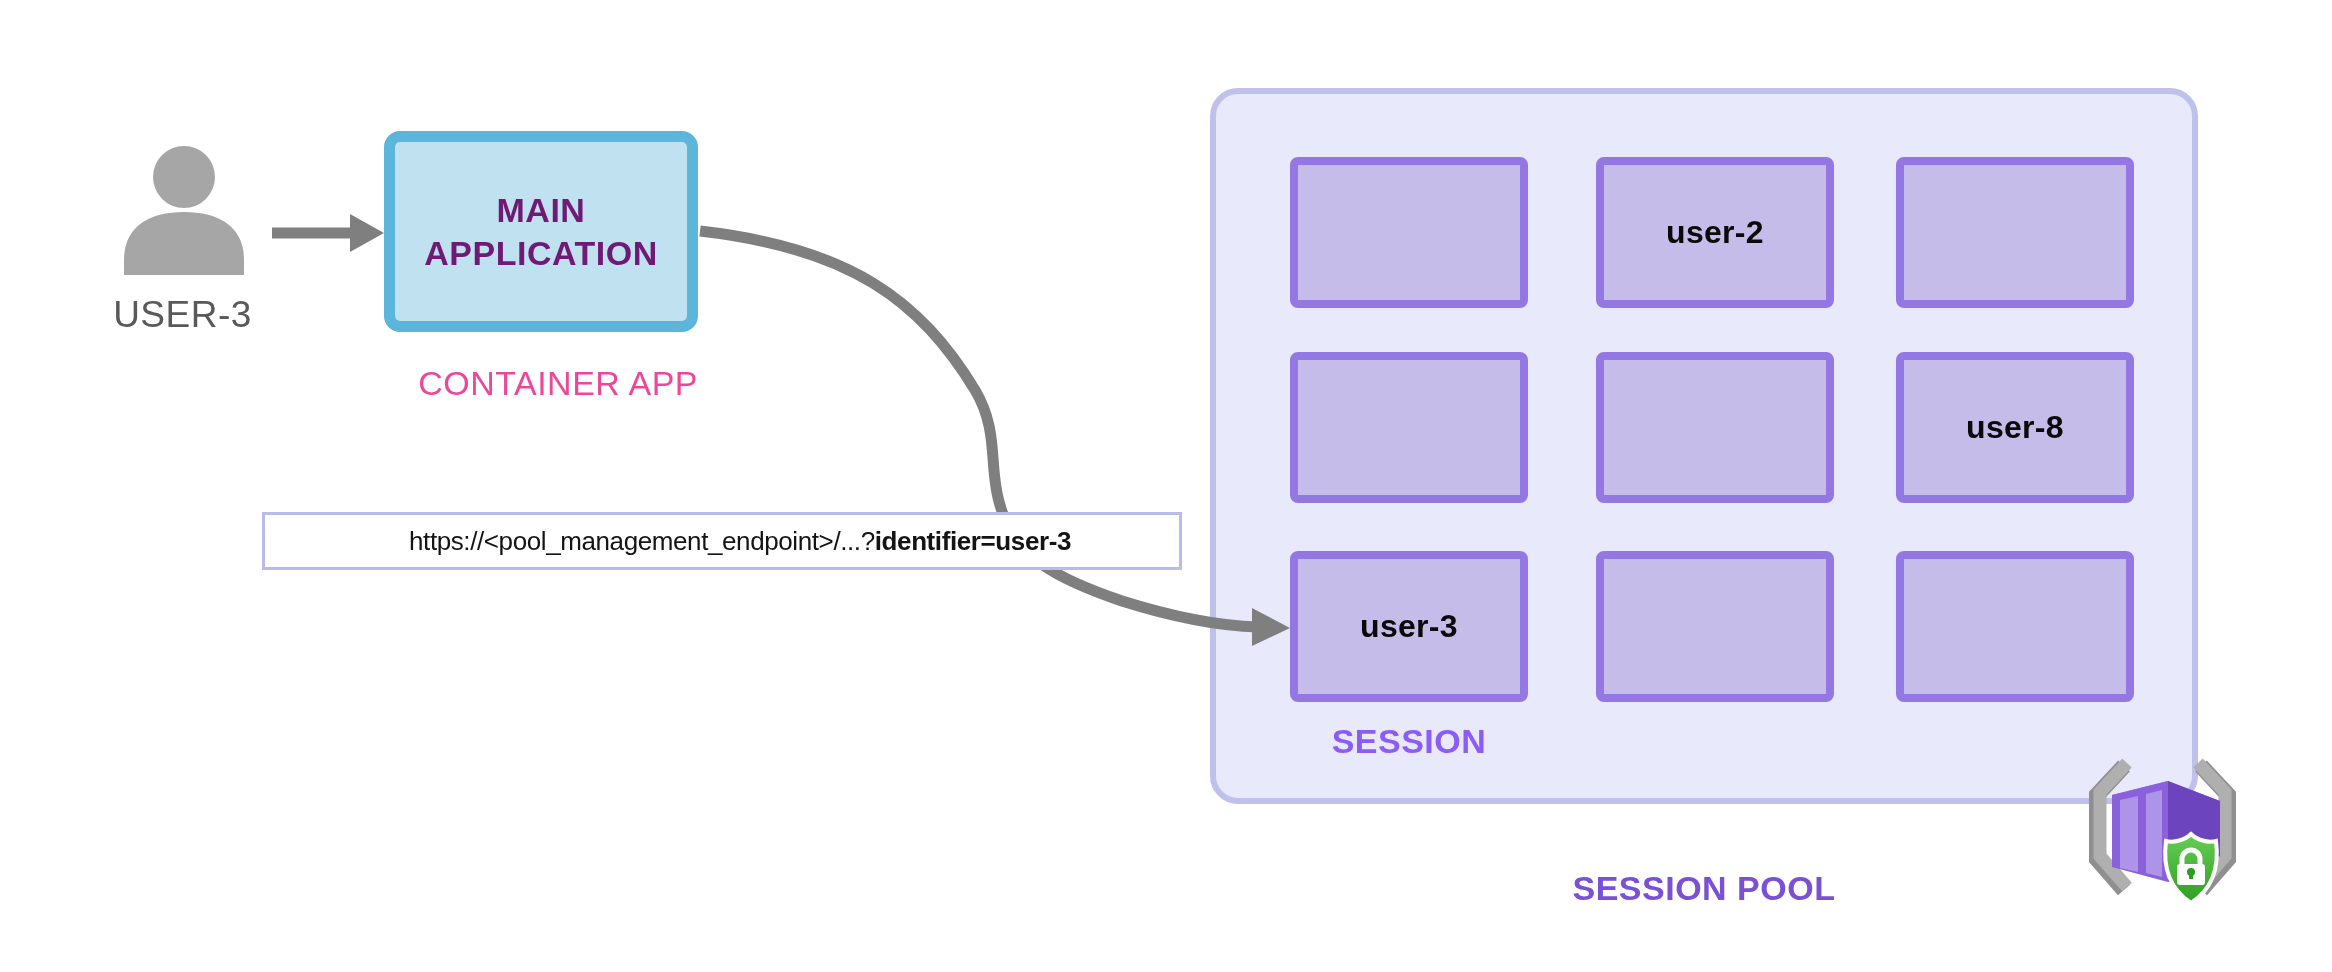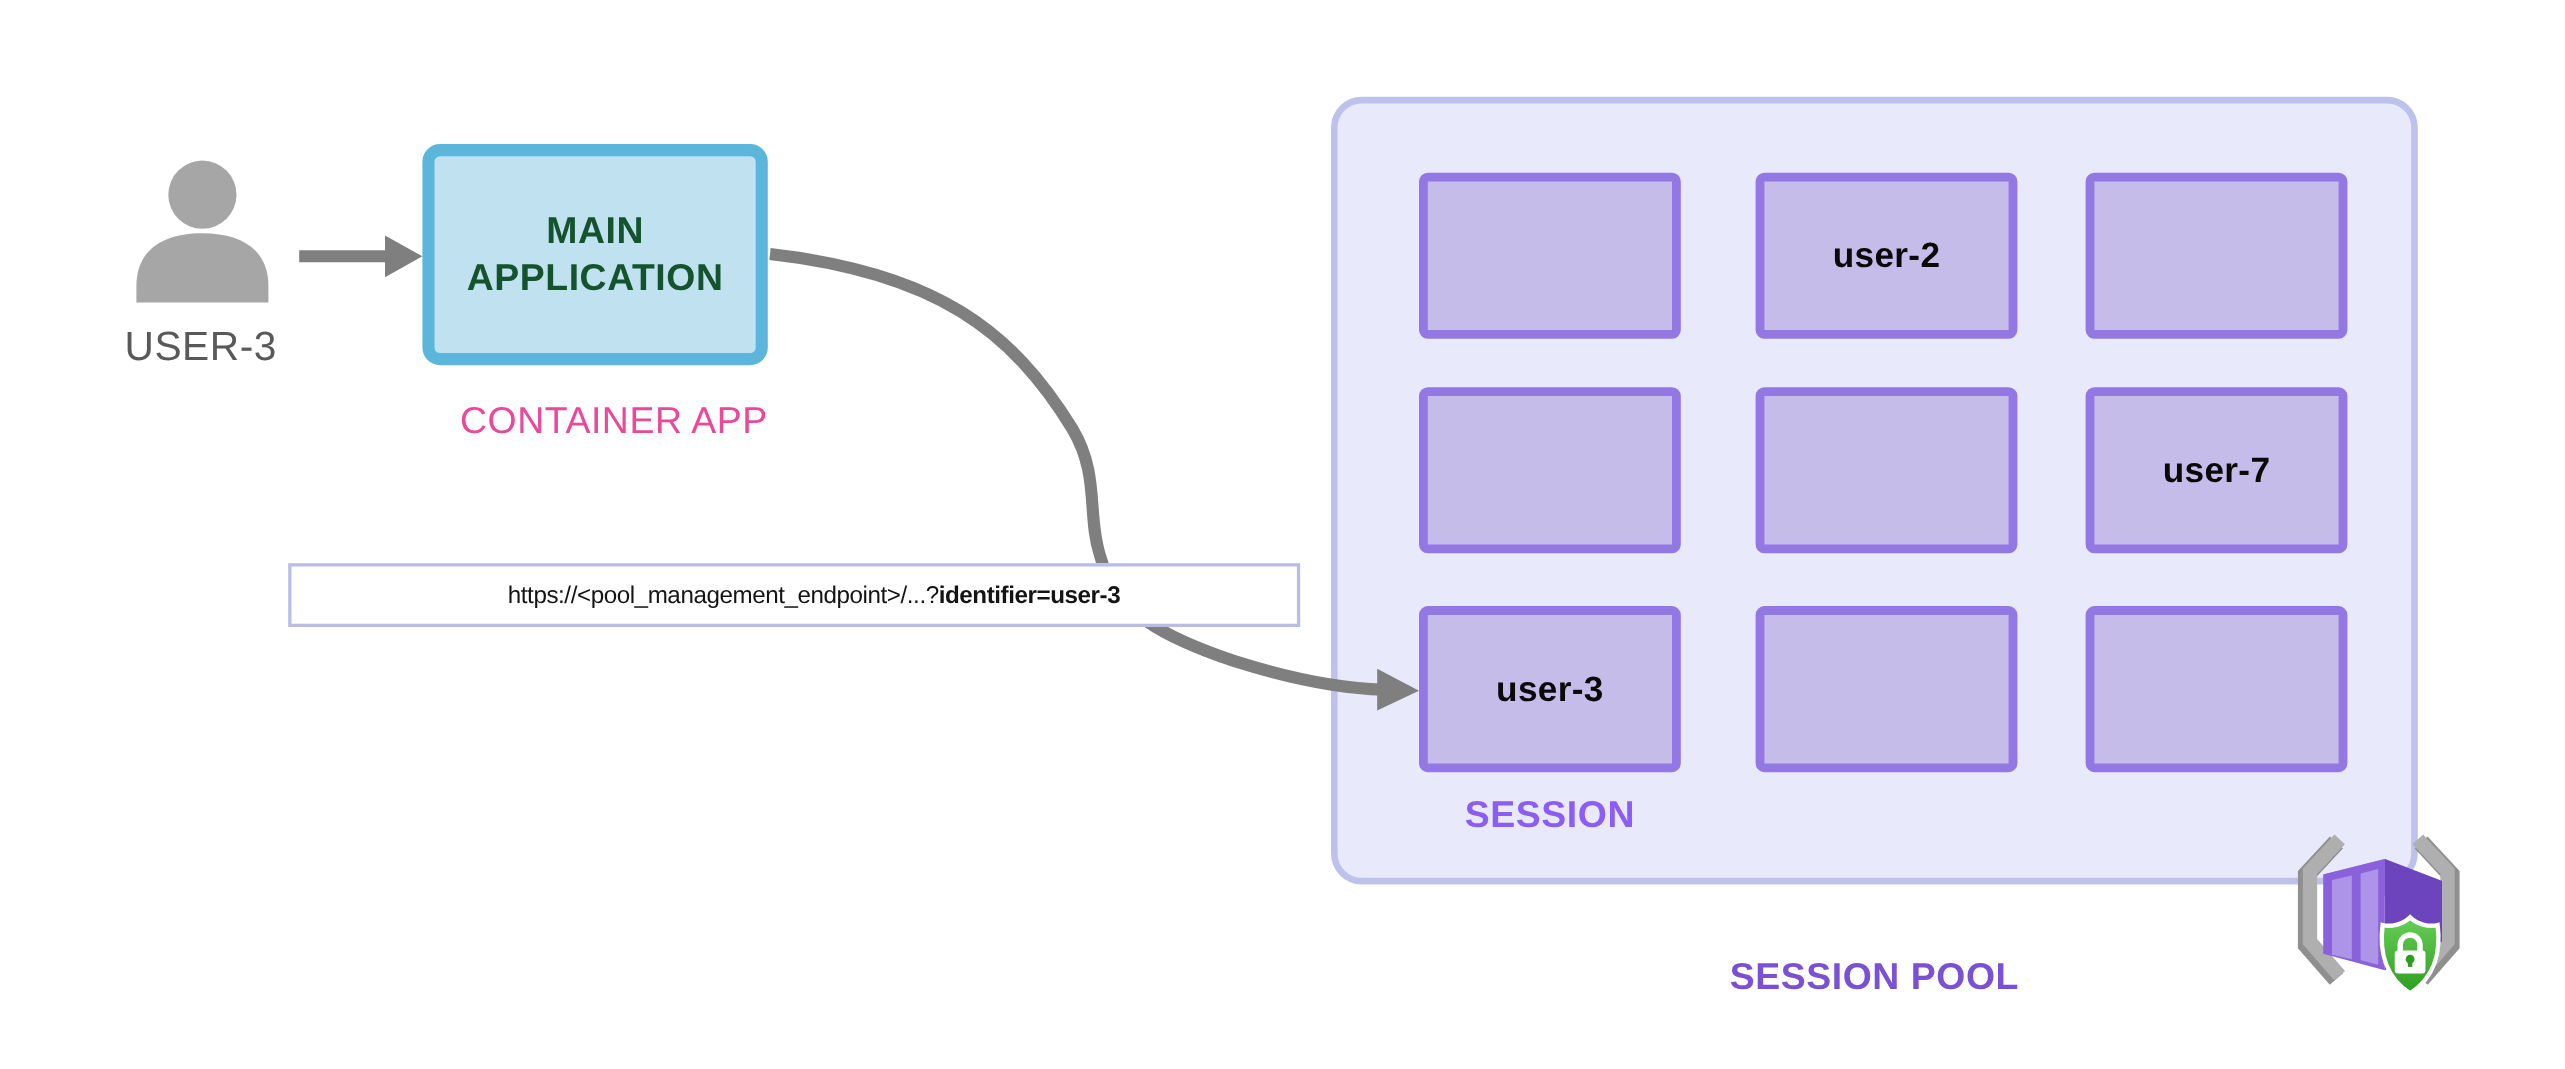--- a/index.html
+++ b/index.html
@@ -13,34 +13,34 @@
   .user-label{
     left:95px;top:294px;width:175px;text-align:center;
     font-size:37px;font-weight:400;color:#595959;letter-spacing:0.5px;
   }
   .main-app-box{
     left:384px;top:131px;width:314px;height:201px;box-sizing:border-box;
     background:#BFE1F0;border:11px solid #5CB6DB;border-radius:16px;
     display:flex;align-items:center;justify-content:center;
   }
   .main-app-box .label{
-    font-size:34px;line-height:1.25;font-weight:700;color:#14532d;
+    font-size:34px;line-height:1.25;font-weight:700;color:#701a75;
     text-align:center;letter-spacing:0.5px;width:250px;
   }
   .container-app-caption{
     left:384px;top:364px;width:314px;text-align:right;
     font-size:34px;font-weight:400;color:#ec4899;letter-spacing:0.5px;
   }
 
   
   .url-box{
     left:262px;top:512px;width:920px;height:58px;box-sizing:border-box;
     background:#ffffff;border:3px solid #B9BCE8;
     display:flex;align-items:center;justify-content:center;
-    font-size:22px;color:#141414;white-space:nowrap;letter-spacing:-0.4px;
+    font-size:26px;color:#141414;white-space:nowrap;letter-spacing:-0.4px;
     z-index:3;
     padding-left:36px;
   }
   .url-box b{font-weight:700;text-align:right;}
 
   
   .pool{
     left:1210px;top:88px;width:988px;height:716px;box-sizing:border-box;
     background:#E8EAFB;border:6px solid #BDC1EC;border-radius:28px;
     z-index:0;
@@ -84,21 +84,21 @@
   <div class="abs session-box c2 r0">
       <span></span>
     </div>
   <div class="abs session-box c0 r1">
       <span></span>
     </div>
   <div class="abs session-box c1 r1">
       <span></span>
     </div>
   <div class="abs session-box c2 r1">
-      <span>user-7</span>
+      <span>user-8</span>
     </div>
   <div class="abs session-box c0 r2">
       <span>user-3</span>
     </div>
   <div class="abs session-box c1 r2">
       <span></span>
     </div>
   <div class="abs session-box c2 r2">
       <span></span>
     </div>

